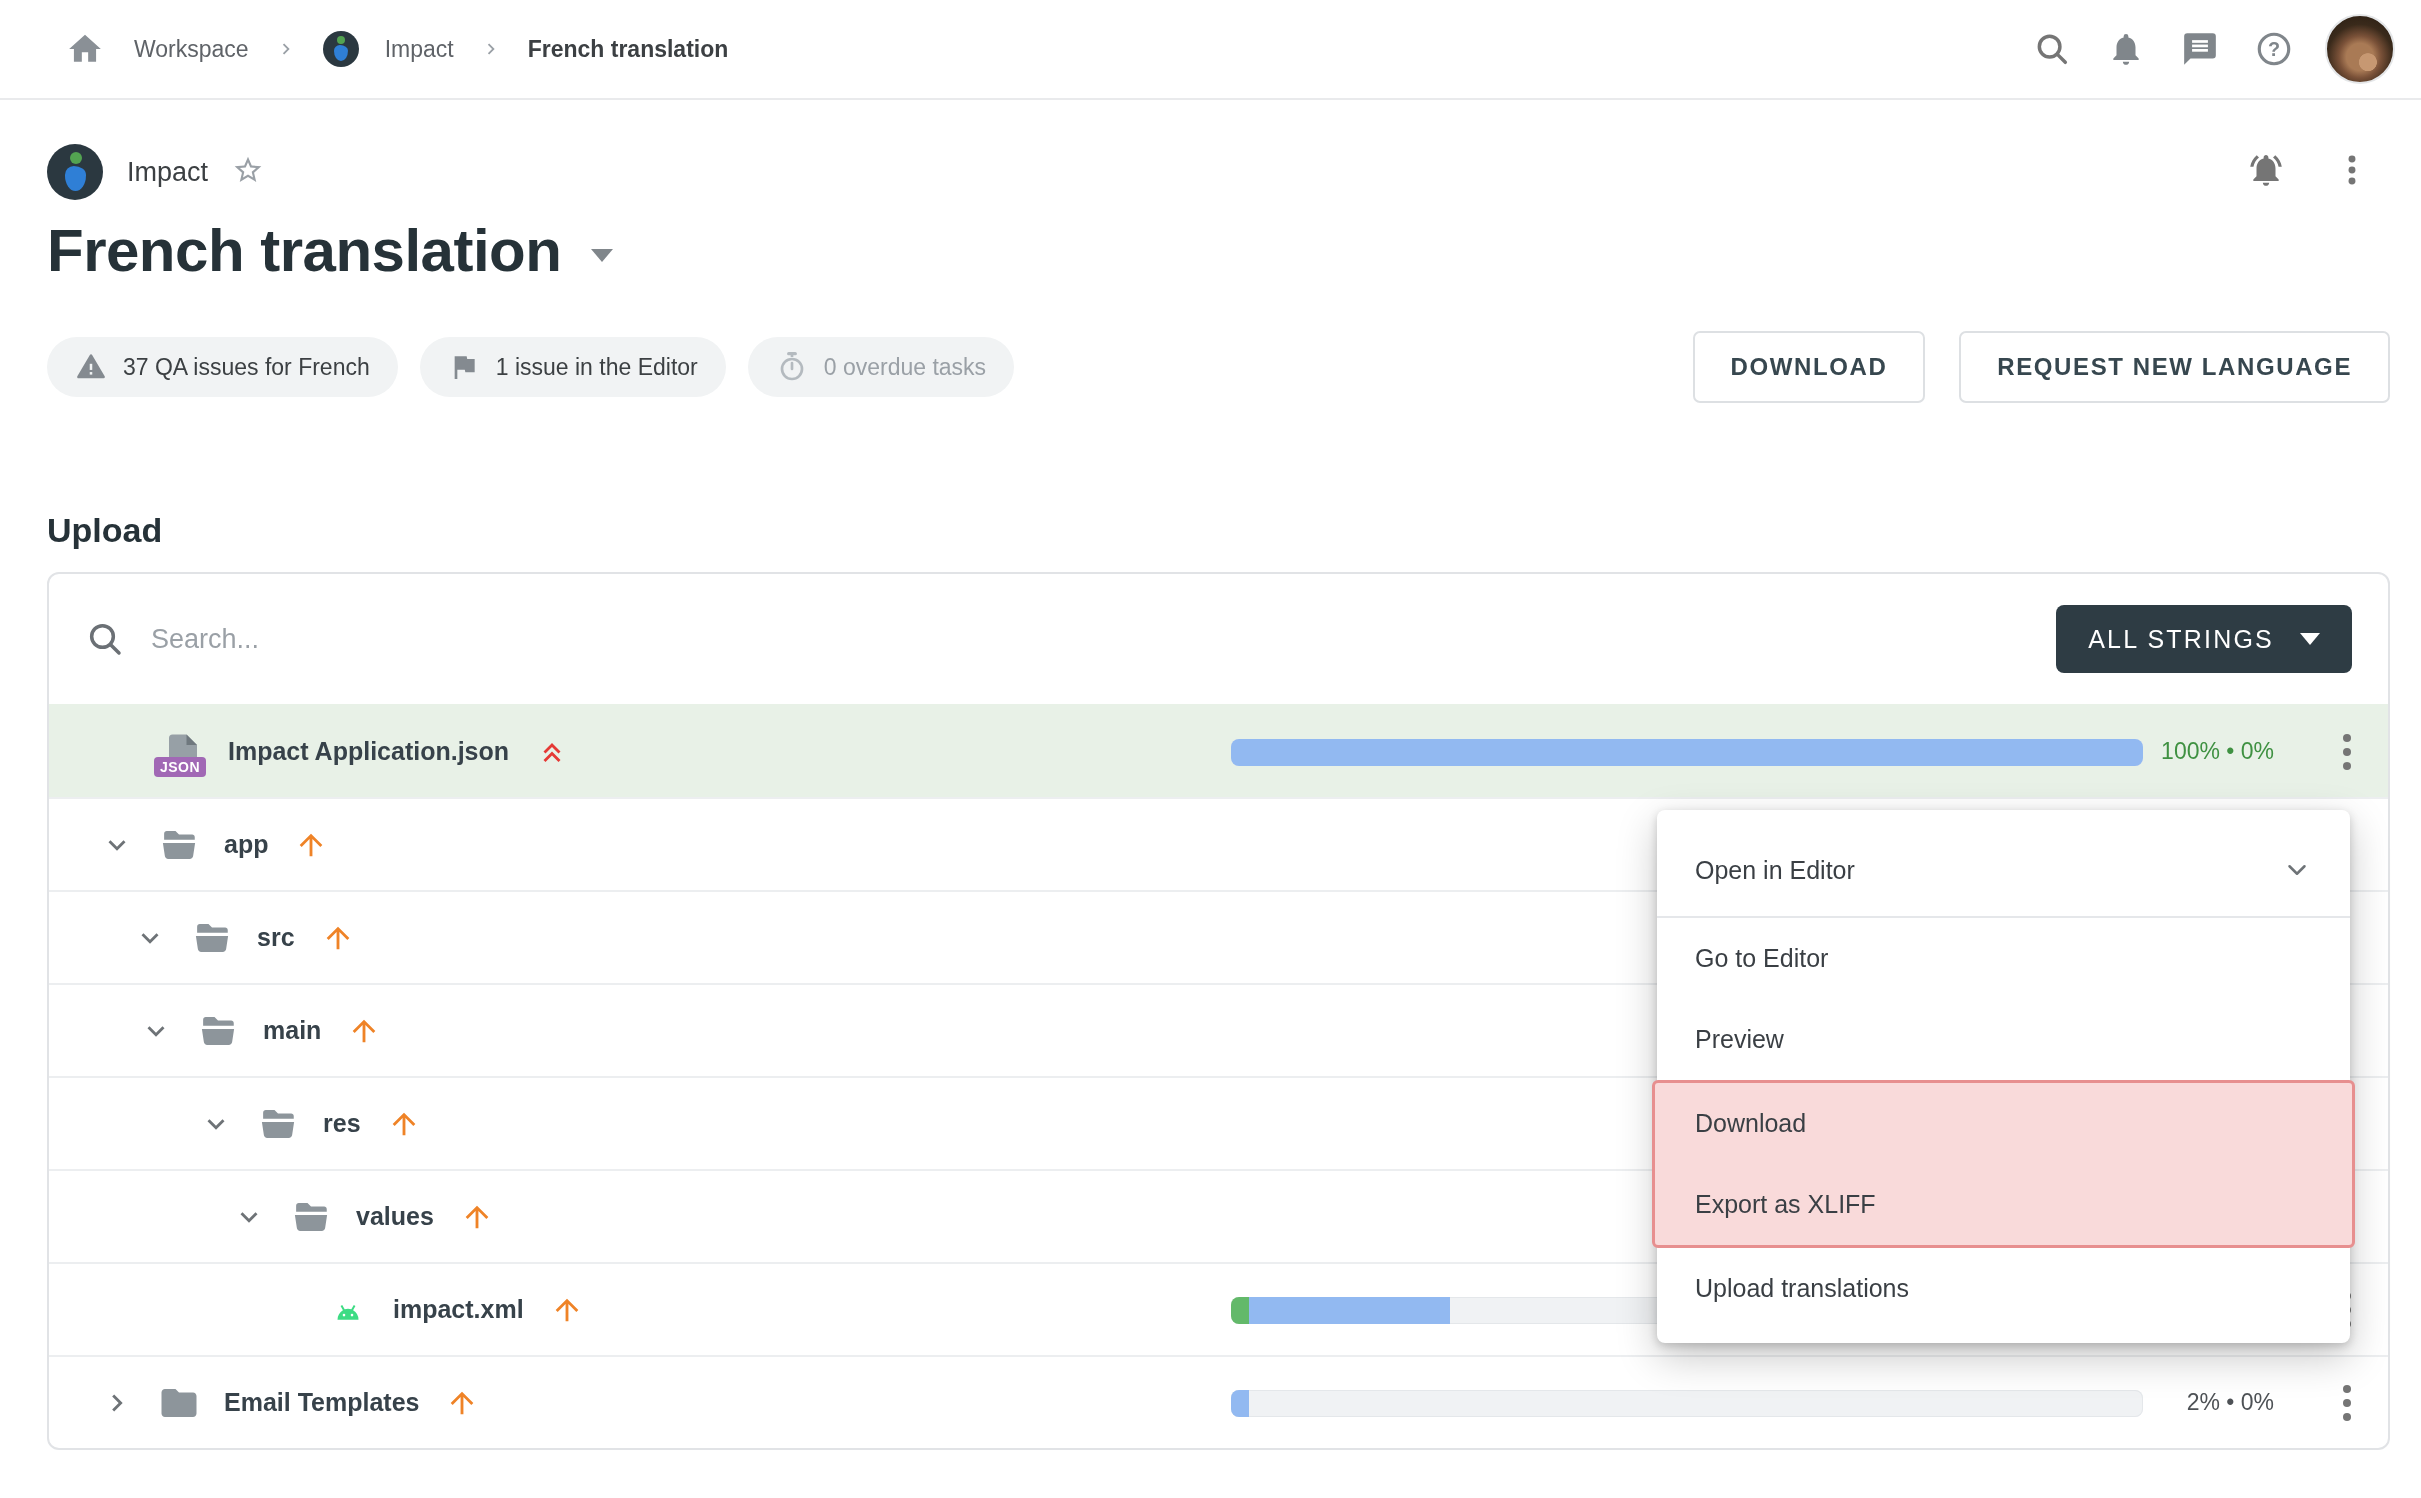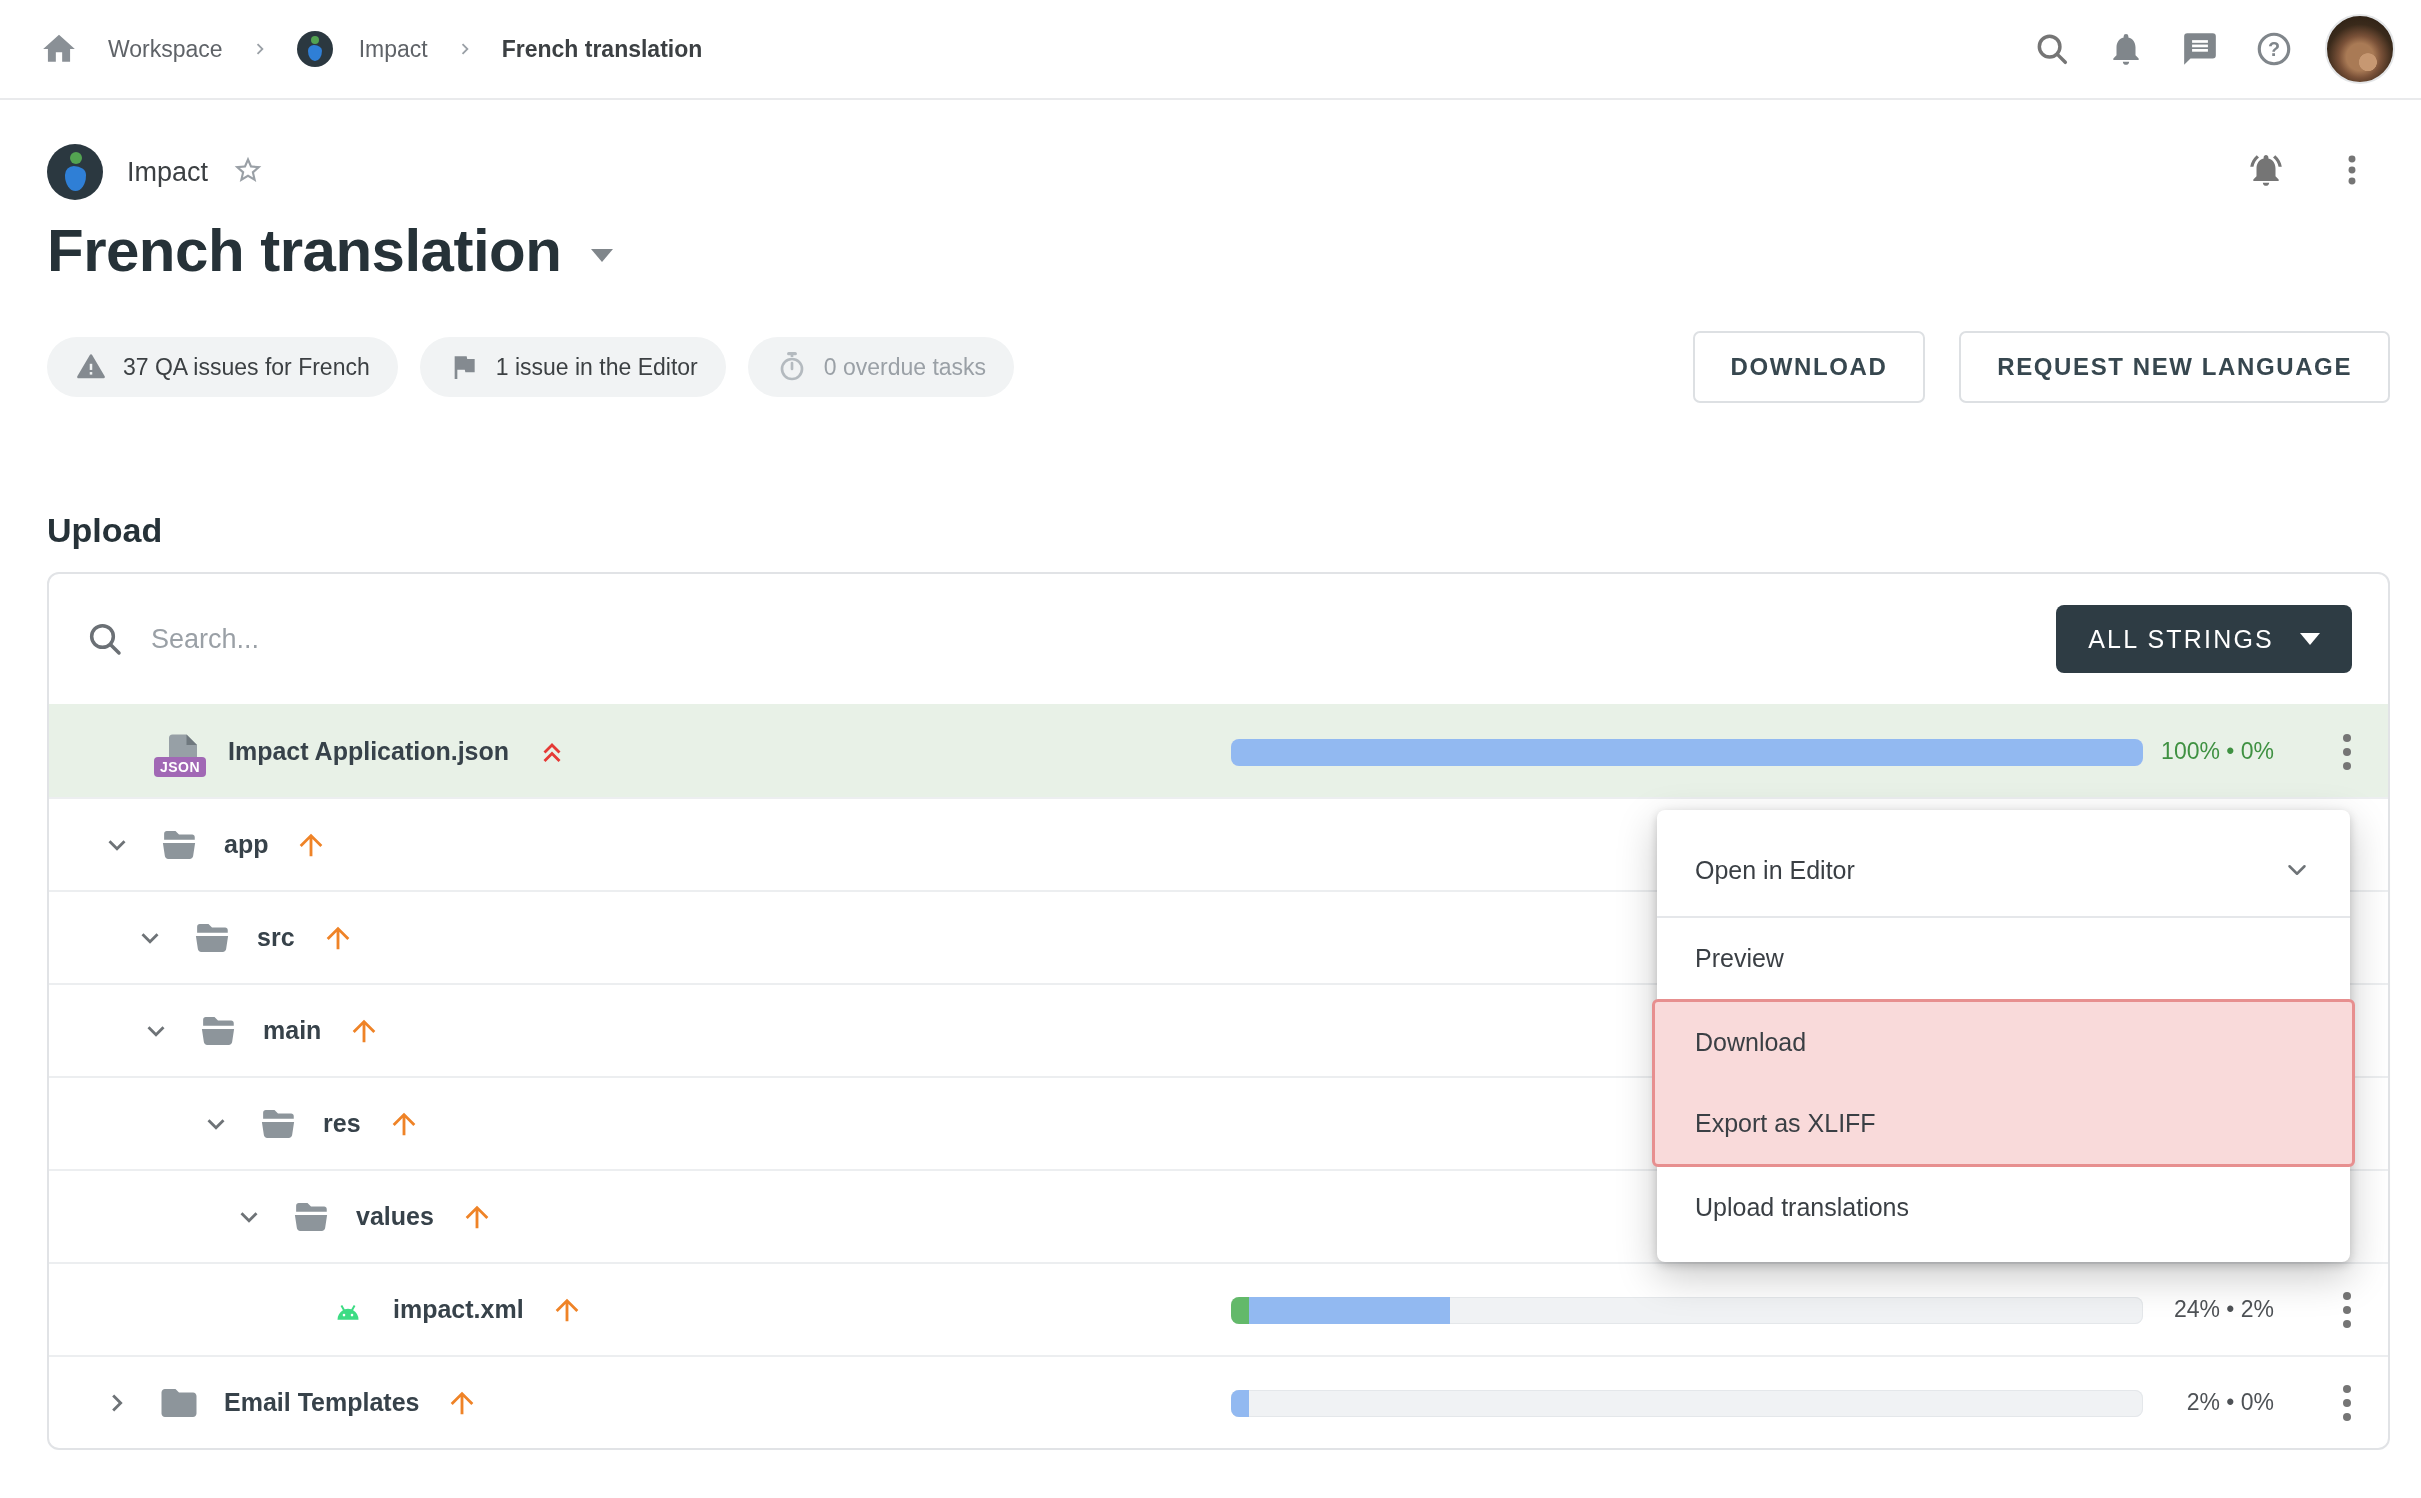--- a/index.html
+++ b/index.html
@@ -1,21 +1,21 @@
 <!DOCTYPE html>
 <html><head>
 <meta charset="utf-8">
 <style>
   * { margin:0; padding:0; box-sizing:border-box; }
   html,body { width:2421px; height:1498px; overflow:hidden; background:#fff;
     font-family:"Liberation Sans", sans-serif; color:#3c4043; position:relative; }
 
   
   .topbar { height:100px; display:flex; align-items:center; justify-content:space-between;
-    padding:0 26px 0 36px; border-bottom:2px solid #e9eaec; background:#fff; }
+    padding:0 26px 0 62px; border-bottom:2px solid #e9eaec; background:#fff; }
   .crumbs { display:flex; align-items:center; gap:26px; }
   .crumb { font-size:23px; color:#5f6368; }
   .crumb.current { color:#3c4043; font-weight:700; }
   .crumb-sep { width:22px; height:22px; color:#9aa0a6; }
   .icon-btn { width:46px; height:46px; display:flex; align-items:center; justify-content:center; cursor:pointer; }
   .icon-btn svg { width:38px; height:38px; }
   .nav-right { display:flex; align-items:center; gap:28px; }
   .avatar { width:70px; height:70px; border-radius:50%; border:2px solid #e4e6e8;
     background:
       radial-gradient(circle at 62% 70%, #c79872 0 14%, transparent 15%),
@@ -451,20 +451,21 @@
 
 <div class="menu">
   <div class="menu-head">
     <span>Open in Editor</span>
     <svg viewBox="0 0 24 24" fill="none" stroke="currentColor" stroke-width="2">
         <path d="m6 9 6 6 6-6" stroke-linecap="round" stroke-linejoin="round"></path>
       </svg>
   </div>
   <div class="menu-divider"></div>
   <div id="menu-top">
+      <div class="menu-item">Go to Editor</div>
       <div class="menu-item">Preview</div>
     </div>
   <div class="hl-group" id="menu-hl">
       <div class="menu-item">Download</div>
       <div class="menu-item">Export as XLIFF</div>
     </div>
   <div id="menu-bottom">
       <div class="menu-item">Upload translations</div>
     </div>
 </div>

